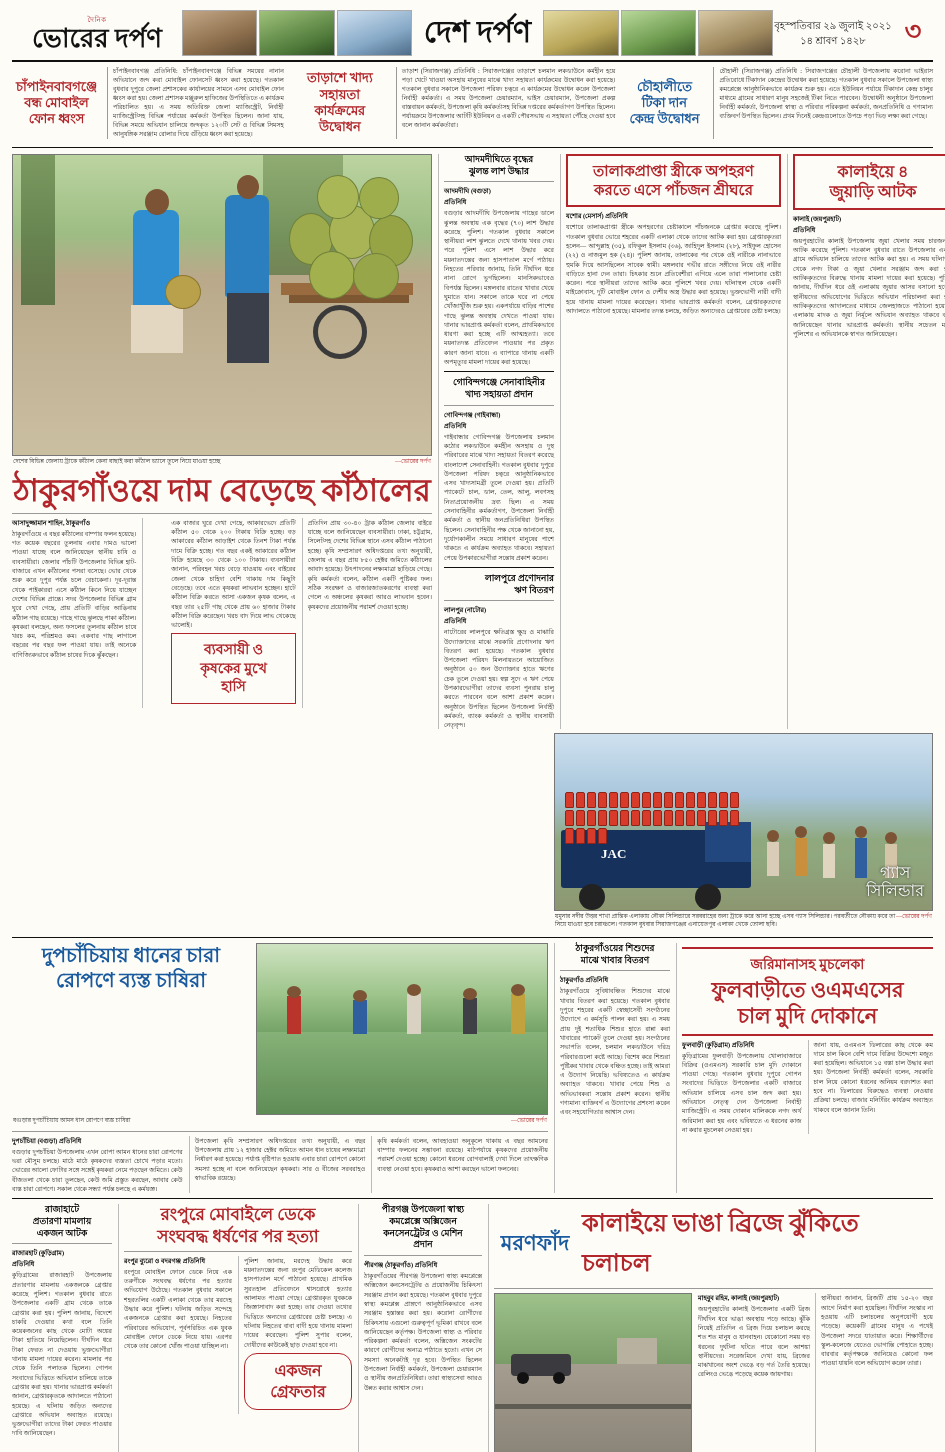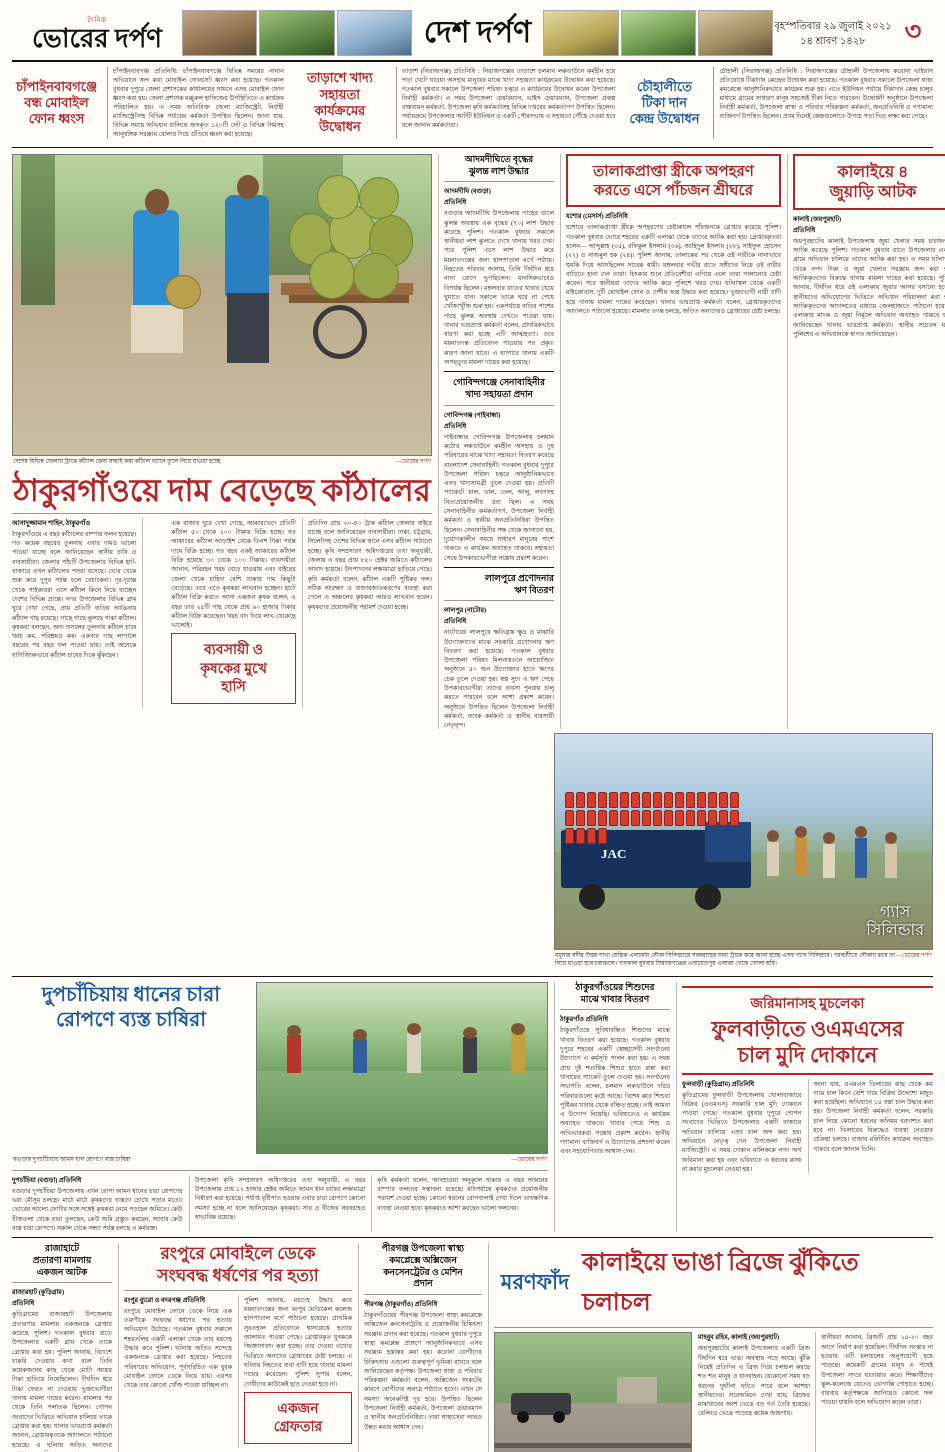--- a/index.html
+++ b/index.html
@@ -47,21 +47,21 @@
   .thinrule{border-top:1px solid #999;margin:4px 0;}
   .boxhead{border:2px solid #b2262b;color:#b2262b;font-weight:bold;text-align:center;
            font-size:15px;line-height:1.25;padding:6px 4px;}
   .pullquote{border:1px solid #b2262b;color:#b2262b;font-weight:bold;text-align:center;
              font-size:14px;line-height:1.3;padding:7px 3px;margin:4px 0;}
   .kicker{font-size:6.4px;font-weight:bold;}
   .secthead{font-weight:bold;font-size:9px;text-align:center;line-height:1.3;margin-bottom:3px;}
   
   .scene-jack{height:300px;background:linear-gradient(#bcd4a0 0%,#9dbd84 26%,#b9a98a 40%,#cbbfa2 100%);}
   .scene-paddy{height:170px;background:linear-gradient(#cfe3c2 0%,#9dc48a 30%,#6f9e63 55%,#8fb27d 100%);}
-  .scene-truck{height:215px;background:linear-gradient(#cfe1ef 0%,#a8c6dc 35%,#8fa97f 60%,#9c9b74 100%);}
+  .scene-truck{height:176px;background:linear-gradient(#cfe1ef 0%,#a8c6dc 35%,#8fa97f 60%,#9c9b74 100%);}
   .scene-bridge{height:260px;background:linear-gradient(#b9d0a6 0%,#8aa87b 30%,#9a9388 55%,#7d7a70 100%);}
   .fig{position:absolute;}
   .gascyl{width:7px;height:14px;background:#d93b2b;border:1px solid #8e2318;border-radius:2px 2px 1px 1px;}
   .redrule{border-top:2px solid #b2262b;margin:4px 0;}
   .label-overlay{position:absolute;right:6px;bottom:6px;color:#fff;font-size:16px;font-weight:normal;
     text-shadow:0 0 3px #000;line-height:1.15;text-align:center;}
   .bottomgrid{display:flex;gap:6px;margin-top:5px;border-top:1.5px solid #111;padding-top:5px;}
   .hsep{border-top:1.5px solid #111;margin:6px 0 5px;}
   .colline{border-left:1px solid #bbb;padding-left:5px;}
 </style>
@@ -362,21 +362,21 @@
       <div class="headline-red" style="font-size:17px;line-height:1.25;white-space:pre-line;">রংপুরে মোবাইলে ডেকে
 সংঘবদ্ধ ধর্ষণের পর হত্যা</div>
       <div class="thinrule"></div>
       <div style="display:flex;gap:6px;">
         <div style="flex:1;">
           <div class="kicker">রংপুর ব্যুরো ও বদরগঞ্জ প্রতিনিধি</div>
           <div class="body-col">রংপুরে মোবাইল ফোনে ডেকে নিয়ে এক তরুণীকে সংঘবদ্ধ ধর্ষণের পর হত্যার অভিযোগ উঠেছে। গতকাল বুধবার সকালে শহরতলির একটি এলাকা থেকে তার মরদেহ উদ্ধার করে পুলিশ। ঘটনায় জড়িত সন্দেহে একজনকে গ্রেপ্তার করা হয়েছে। নিহতের পরিবারের অভিযোগ, পূর্বপরিচিত এক যুবক মোবাইল ফোনে ডেকে নিয়ে যায়। এরপর থেকে তার কোনো খোঁজ পাওয়া যাচ্ছিল না।</div>
         </div>
         <div style="flex:1;" class="colline">
           <div class="body-col">পুলিশ জানায়, মরদেহ উদ্ধার করে ময়নাতদন্তের জন্য রংপুর মেডিকেল কলেজ হাসপাতাল মর্গে পাঠানো হয়েছে। প্রাথমিক সুরতহাল প্রতিবেদনে শ্বাসরোধে হত্যার আলামত পাওয়া গেছে। গ্রেপ্তারকৃত যুবককে জিজ্ঞাসাবাদ করা হচ্ছে। তার দেওয়া তথ্যের ভিত্তিতে অন্যদের গ্রেপ্তারের চেষ্টা চলছে। এ ঘটনায় নিহতের বাবা বাদী হয়ে থানায় মামলা দায়ের করেছেন। পুলিশ সুপার বলেন, দোষীদের কাউকেই ছাড় দেওয়া হবে না।</div>
-          <div class="pullquote" style="white-space:pre-line;font-size:14px;">একজন
+          <div class="pullquote" style="white-space:pre-line;font-size:16px;border-radius:13px;">একজন
 গ্রেফতার</div>
         </div>
       </div>
     </div>
 
     <div style="flex:0 0 118px;" class="colline">
       <div class="secthead" style="white-space:pre-line;">পীরগঞ্জ উপজেলা স্বাস্থ্য
 কমপ্লেক্সে অক্সিজেন
 কনসেনট্রেটর ও মেশিন
 প্রদান</div>

